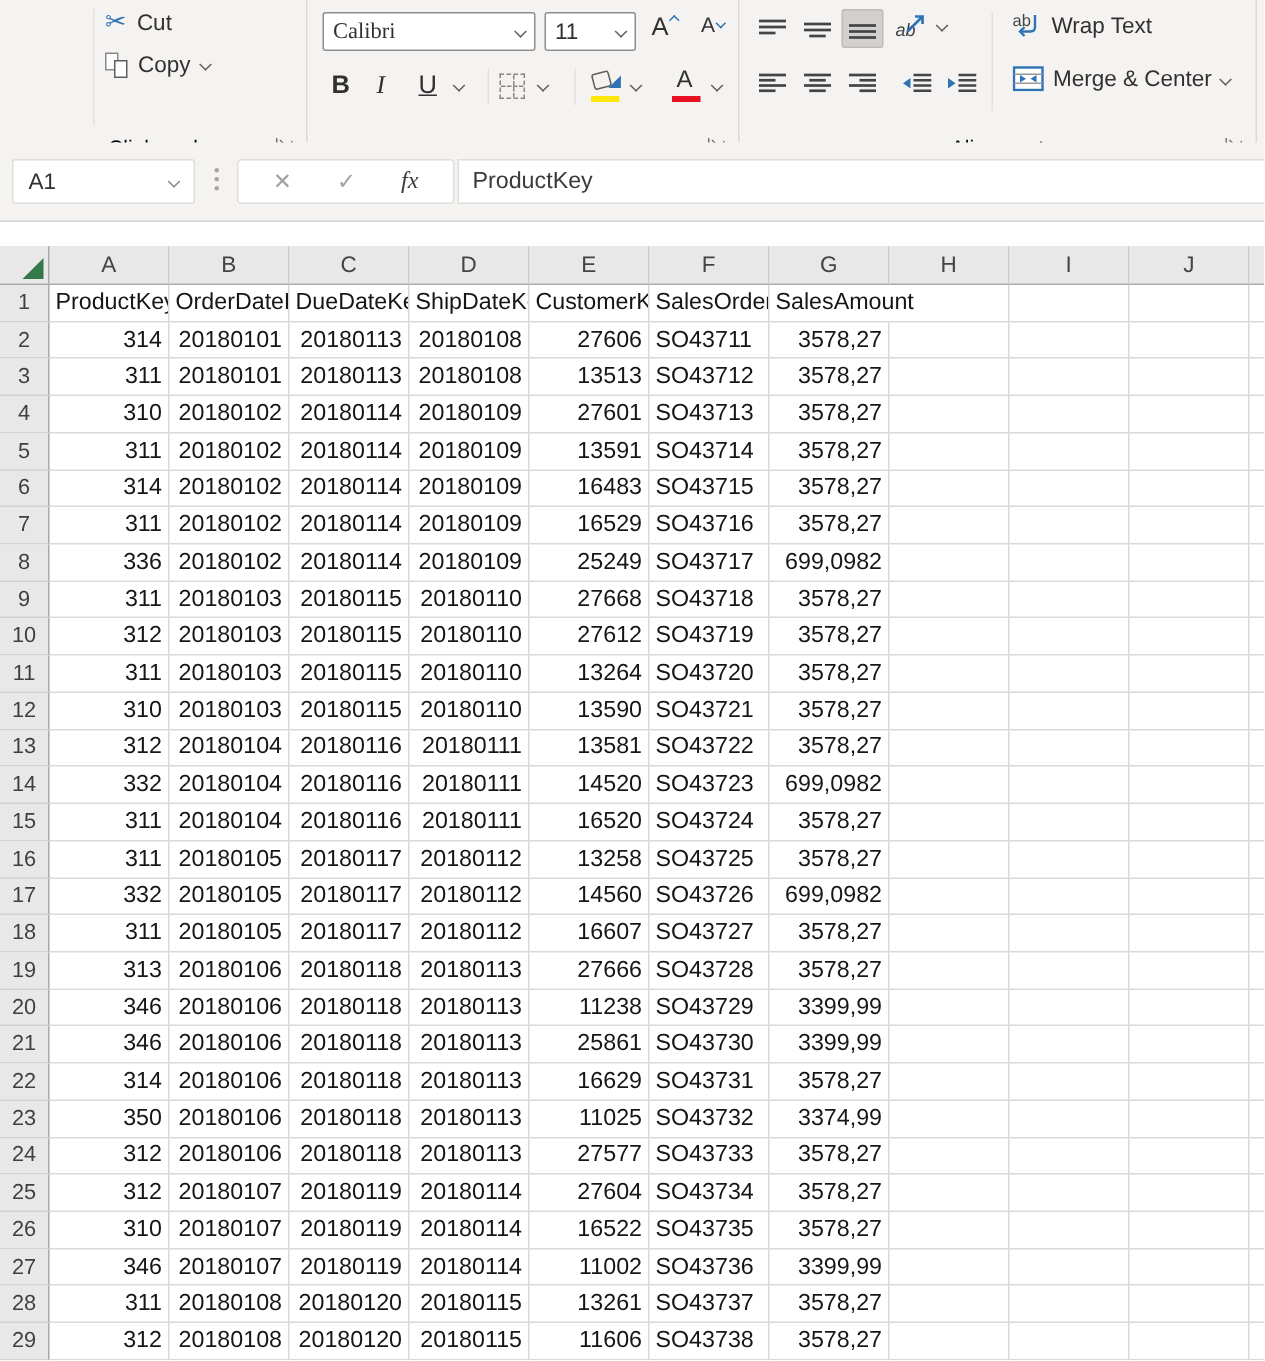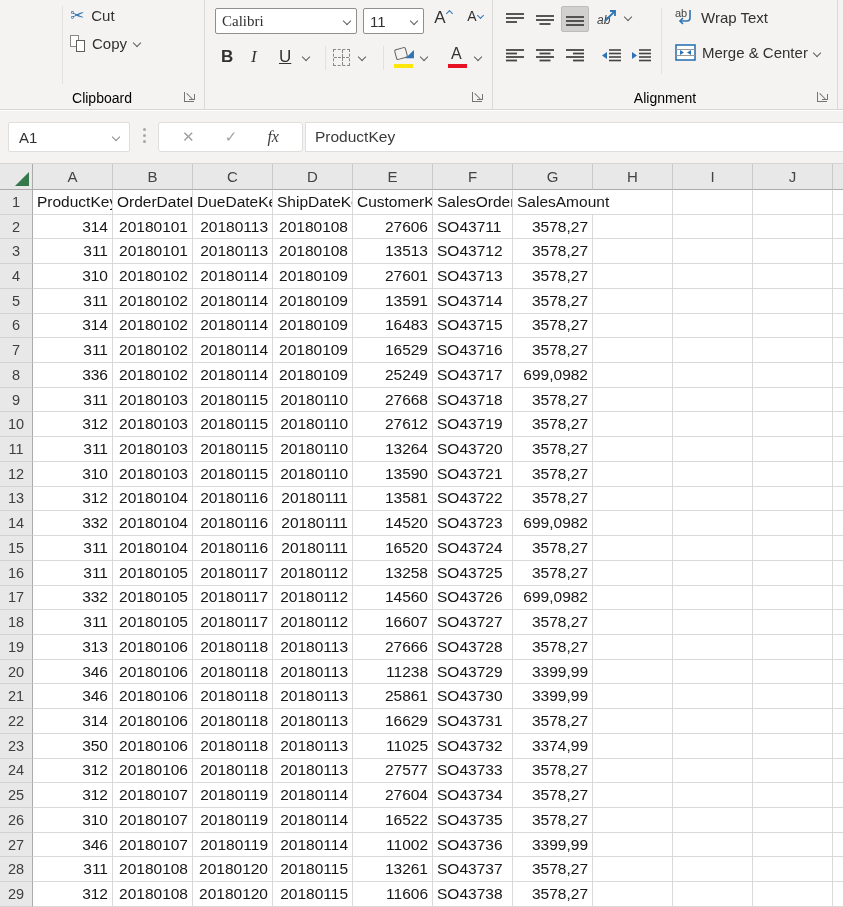--- a/index.html
+++ b/index.html
@@ -70,21 +70,21 @@
   .fc-a{position:absolute;left:4px;top:0;font-size:16px;color:#323130;}
 
   
   .al-btn{position:absolute;width:28px;height:26px;display:flex;align-items:center;justify-content:center;border-radius:2px;}
   .al-btn.sel{background:#d2d0ce;border:1px solid #bebcba;}
   .al-btn svg{display:block;}
   .al-lbl-btn{position:absolute;display:flex;align-items:center;gap:6px;font-size:15px;white-space:nowrap;}
   .vsep3{position:absolute;top:8px;height:66px;border-left:1px solid #e3e1df;}
 
   
-  .fbar{position:absolute;top:111px;left:0;width:843px;height:53px;background:#f4f3f2;
+  .fbar{position:absolute;top:95px;left:0;width:843px;height:53px;background:#f4f3f2;
         border-bottom:1px solid #d6d4d2;}
   .namebox{position:absolute;left:8px;top:11px;width:122px;height:30px;background:#fff;
            border:1px solid #e0deda;border-radius:2px;display:flex;align-items:center;
            justify-content:space-between;padding:0 10px;font-size:15px;color:#323130;}
   .fbar-dots{position:absolute;left:143px;top:17px;display:flex;flex-direction:column;gap:3px;}
   .fbar-dots i{width:3px;height:3px;border-radius:50%;background:#a8a6a4;}
   .fxpill{position:absolute;left:158px;top:11px;width:145px;height:30px;background:#fff;
           border:1px solid #e0deda;border-radius:3px;display:flex;align-items:center;
           justify-content:space-around;padding:0 8px;}
   .fx-cancel,.fx-enter{color:#a3a1a0;font-size:15px;}

